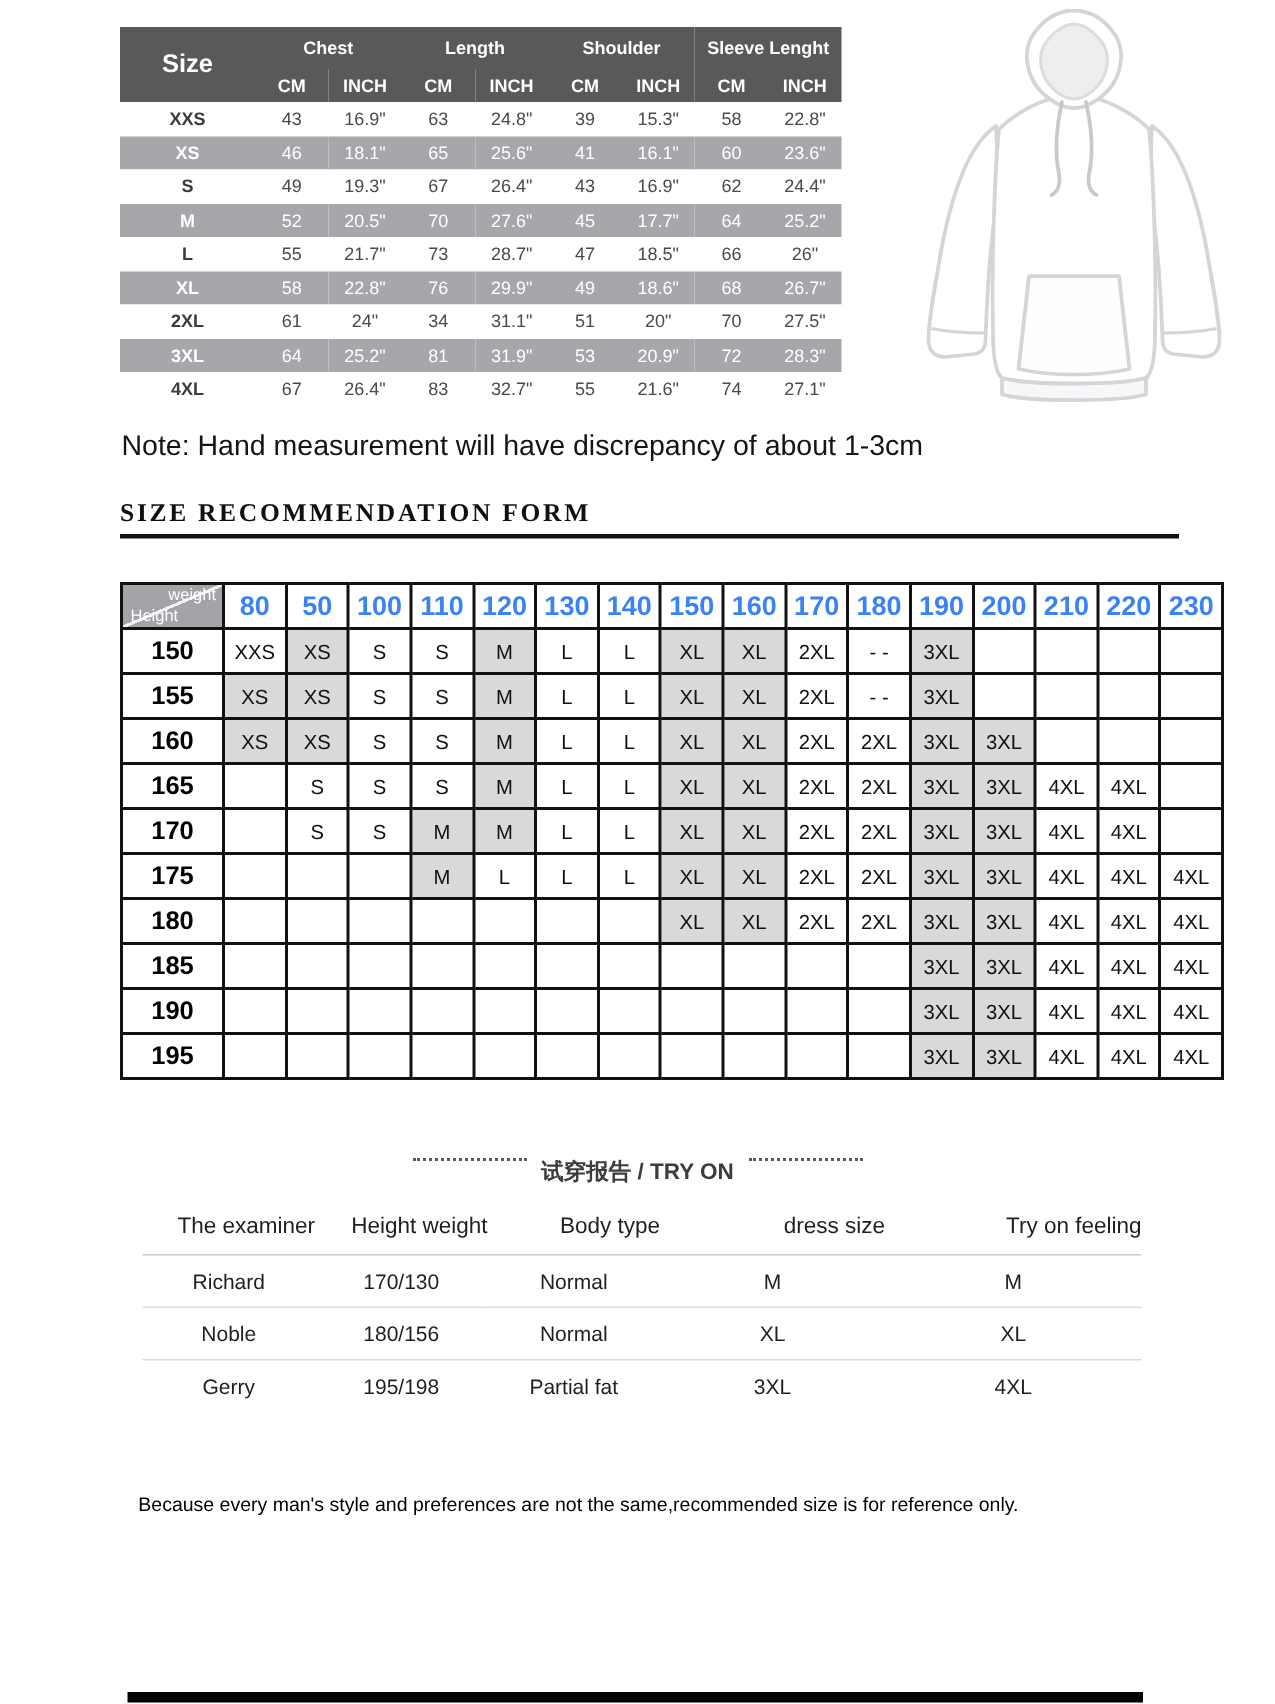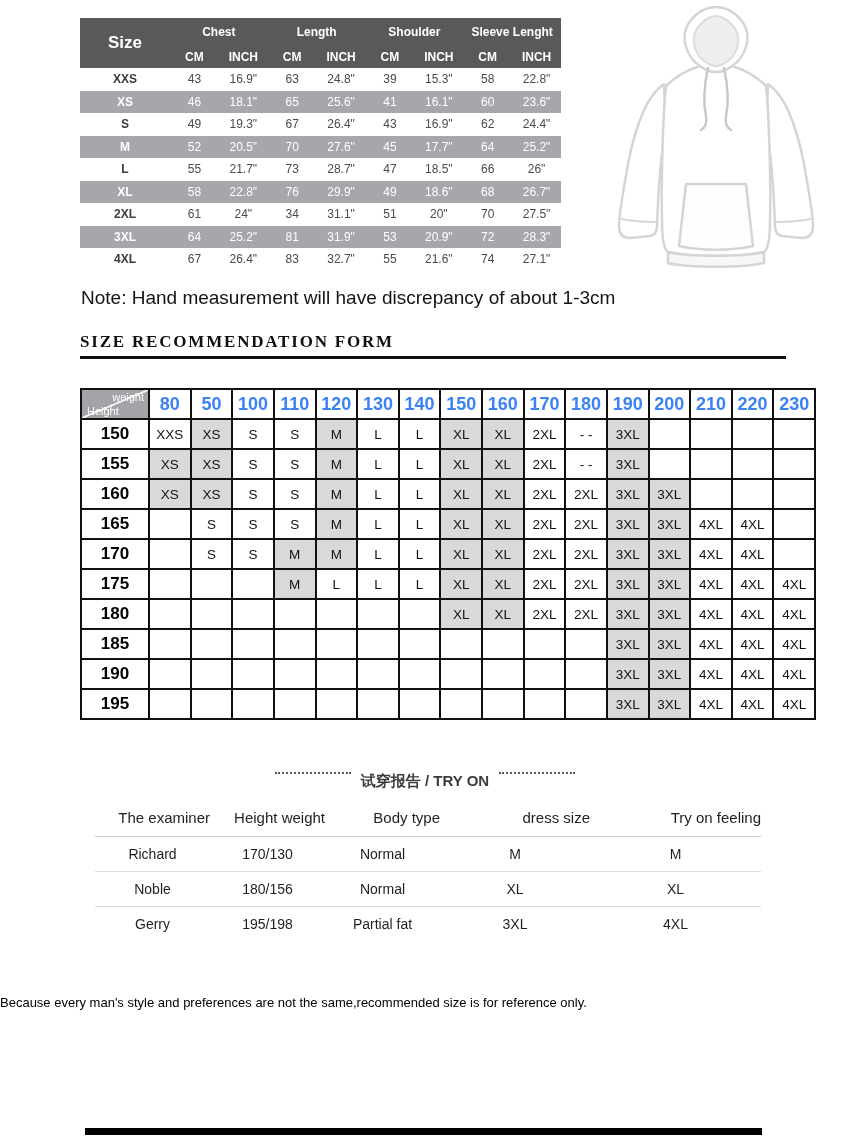--- a/index.html
+++ b/index.html
@@ -80,21 +80,21 @@
     font-size:15px; font-weight:normal; color:#1f1f1f;
     height:36px; border-bottom:1px solid #c9c9c9; text-align:right; vertical-align:middle;
   }
   .tryon-table td {
     font-size:14px; color:#1f1f1f; text-align:center; vertical-align:middle;
     height:35px; border-bottom:1px solid #dcdcdc;
   }
   .tryon-table tbody tr:last-child td { border-bottom:none; }
 
   
-  .footer-note { position:absolute; left:0; top:995px; width:679px; text-align:left; font-size:13px; color:#000; }
+  .footer-note { position:absolute; left:0; top:995px; width:679px; text-align:right; font-size:13px; color:#000; }
   .bottom-bar { position:absolute; left:85px; top:1128px; width:677px; height:7px; background:#000; }
 </style>
 </head>
 <body>
 
 <div class="page">
 
   <table class="size-chart">
     <colgroup>
       <col class="c-size">

